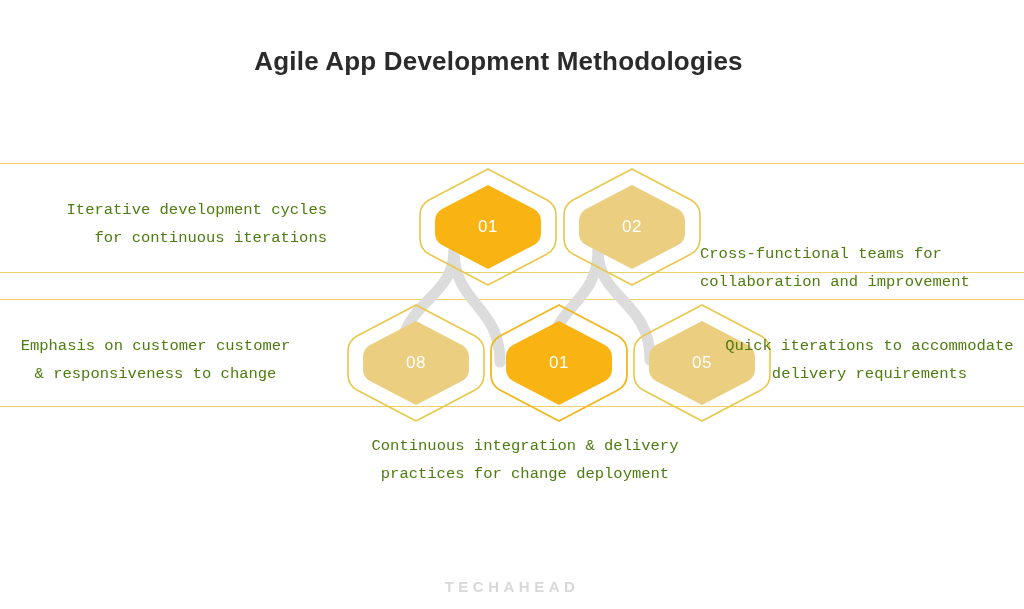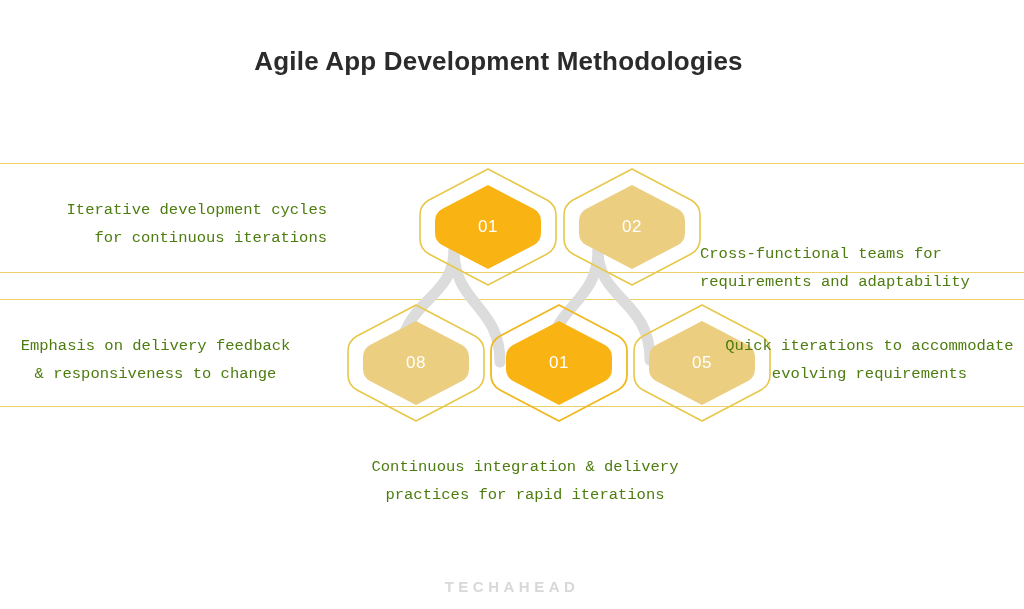--- a/index.html
+++ b/index.html
@@ -81,21 +81,21 @@
     line-height:1.82;
     color:#4d7c0f;
     z-index:6;
     font-family:Liberation Mono, monospace;
   }
 
   .cap1 { top:196px; left:30px;  width:297px; text-align:right; }
   .cap2 { top:196px; left:700px; width:310px; text-align:left;margin-top:44px; }
   .cap3 { top:332px; left:8px;   width:295px; text-align:center; }
   .cap4 { top:332px; left:722px; width:295px; text-align:center; }
-  .cap5 { top:432px; left:355px; width:340px; text-align:center;margin-top:21px; }
+  .cap5 { top:432px; left:355px; width:340px; text-align:center; }
 
   
   .footer-logo {
     position:absolute;
     top:578px; left:0; width:1024px;
     text-align:center;
     font-size:15px;
     font-weight:bold;
     letter-spacing:4.5px;
     color:#d8d8d8;
@@ -162,33 +162,33 @@
     <div class="num">05</div>
   </div>
 
   <div class="caption cap1">
     <div>Iterative development cycles</div>
     <div>for continuous iterations</div>
   </div>
 
   <div class="caption cap2">
     <div>Cross-functional teams for</div>
-    <div>requirements and adaptability</div>
+    <div>collaboration and improvement</div>
   </div>
 
   <div class="caption cap3">
-    <div>Emphasis on delivery feedback</div>
+    <div>Emphasis on customer customer</div>
     <div>&amp; responsiveness to change</div>
   </div>
 
   <div class="caption cap4">
     <div>Quick iterations to accommodate</div>
-    <div>evolving requirements</div>
+    <div>delivery requirements</div>
   </div>
 
   <div class="caption cap5">
     <div>Continuous integration &amp; delivery</div>
-    <div>practices for rapid iterations</div>
+    <div>practices for change deployment</div>
   </div>
 
   <div class="footer-logo">TECHAHEAD</div>
 
 </div>
 
 </body></html>

